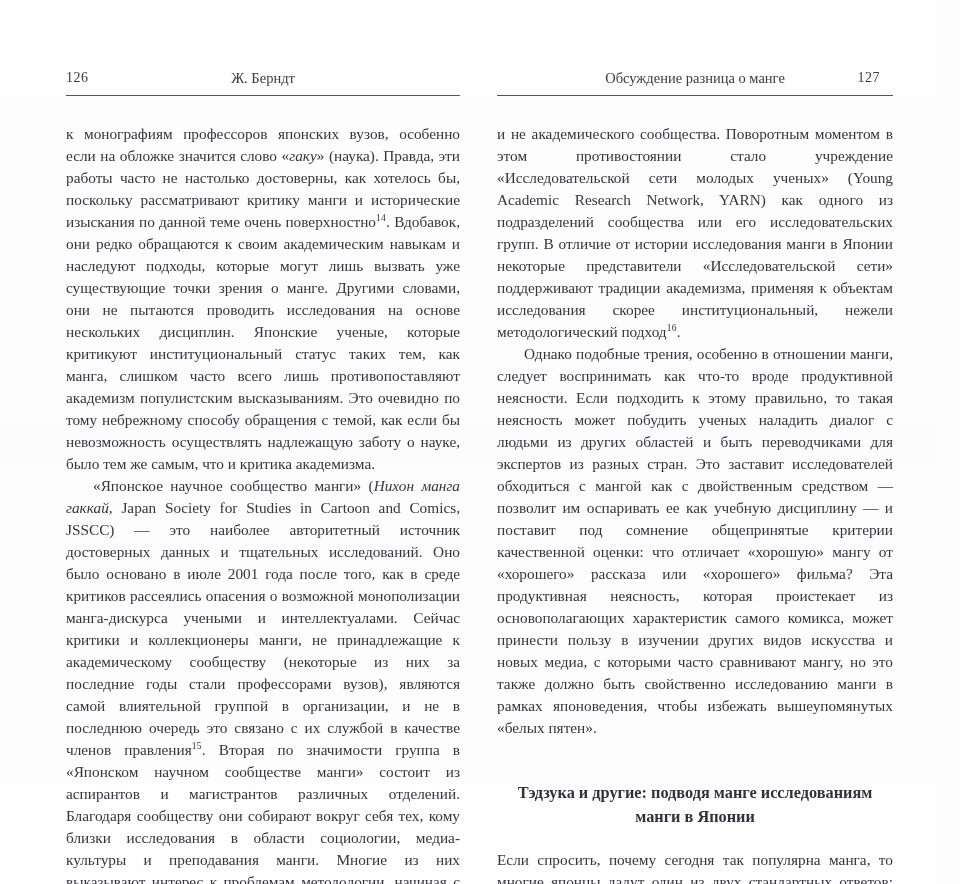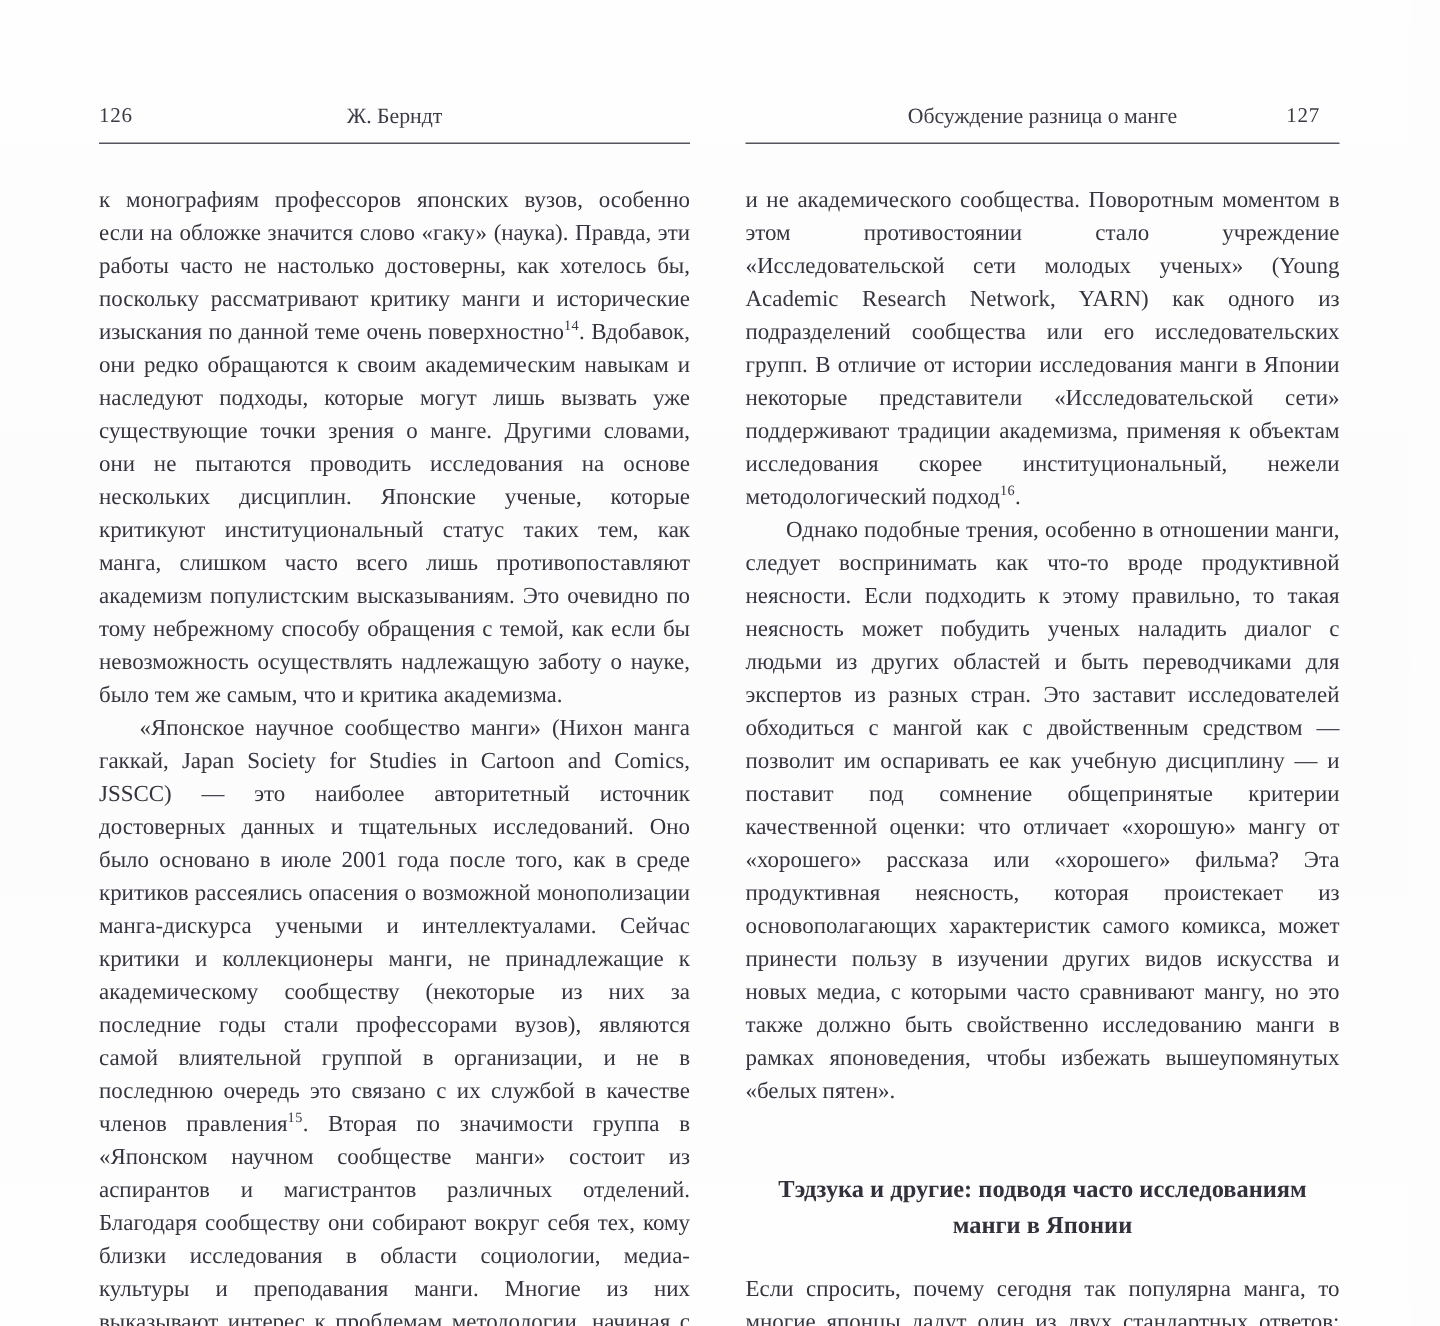--- a/index.html
+++ b/index.html
@@ -63,21 +63,21 @@
     text-align: justify;
     hyphens: auto;
     -webkit-hyphens: auto;
   }
   .page-body p {
     margin: 0;
   }
   .page-body p.indent { text-indent: 27px; }
   .page-body p.no-indent { text-indent: 0; }
 
-  .it { }
+  .it { font-style: italic; }
   sup.fn {
     font-size: 0.62em;
     line-height: 0;
     vertical-align: super;
     letter-spacing: 0.3px;
     margin-top: 12px;
   }
 
   .section-heading {
     margin: 42px 0 20px 0;
@@ -113,20 +113,20 @@
       <span class="running-head">Обсуждение разница о манге</span>
       <span class="page-num pos-right">127</span>
     </div>
     <hr class="header-rule">
 
     <div class="page-body">
       <p class="no-indent"><span>и не академического сообщества. Поворотным моментом в этом противостоянии стало учреждение «Исследовательской сети молодых ученых» (Young Academic Research Network, YARN) как одного из подразделений сообщества или его исследовательских групп. В отличие от истории исследования манги в Японии некоторые представители «Исследовательской сети» поддерживают традиции академизма, применяя к объектам исследования скорее институциональный, нежели методологический подход</span><sup class="fn">16</sup><span>.</span></p>
 
       <p class="indent"><span>Однако подобные трения, особенно в отношении манги, следует воспринимать как что-то вроде продуктивной неясности. Если подходить к этому правильно, то такая неясность может побудить ученых наладить диалог с людьми из других областей и быть переводчиками для экспертов из разных стран. Это заставит исследователей обходиться с мангой как с двойственным средством — позволит им оспаривать ее как учебную дисциплину — и поставит под сомнение общепринятые критерии качественной оценки: что отличает «хорошую» мангу от «хорошего» рассказа или «хорошего» фильма? Эта продуктивная неясность, которая проистекает из основополагающих характеристик самого комикса, может принести пользу в изучении других видов искусства и новых медиа, с которыми часто сравнивают мангу, но это также должно быть свойственно исследованию манги в рамках японоведения, чтобы избежать вышеупомянутых «белых пятен».</span></p>
 
-      <h2 class="section-heading">Тэдзука и другие: подводя часто исследованиям манги в Японии</h2>
+      <h2 class="section-heading">Тэдзука и другие: подводя манге исследованиям манги в Японии</h2>
 
       <p class="no-indent"><span>Если спросить, почему сегодня так популярна манга, то многие японцы дадут один из двух стандартных ответов: «Потому что у Японии есть Тэдзука Осаму» или «Потому что в Японии существует долгая художественная традиция, восходящая к „</span></p>
 
     </div>
   </div>
 
 </div>
 
 </body></html>

